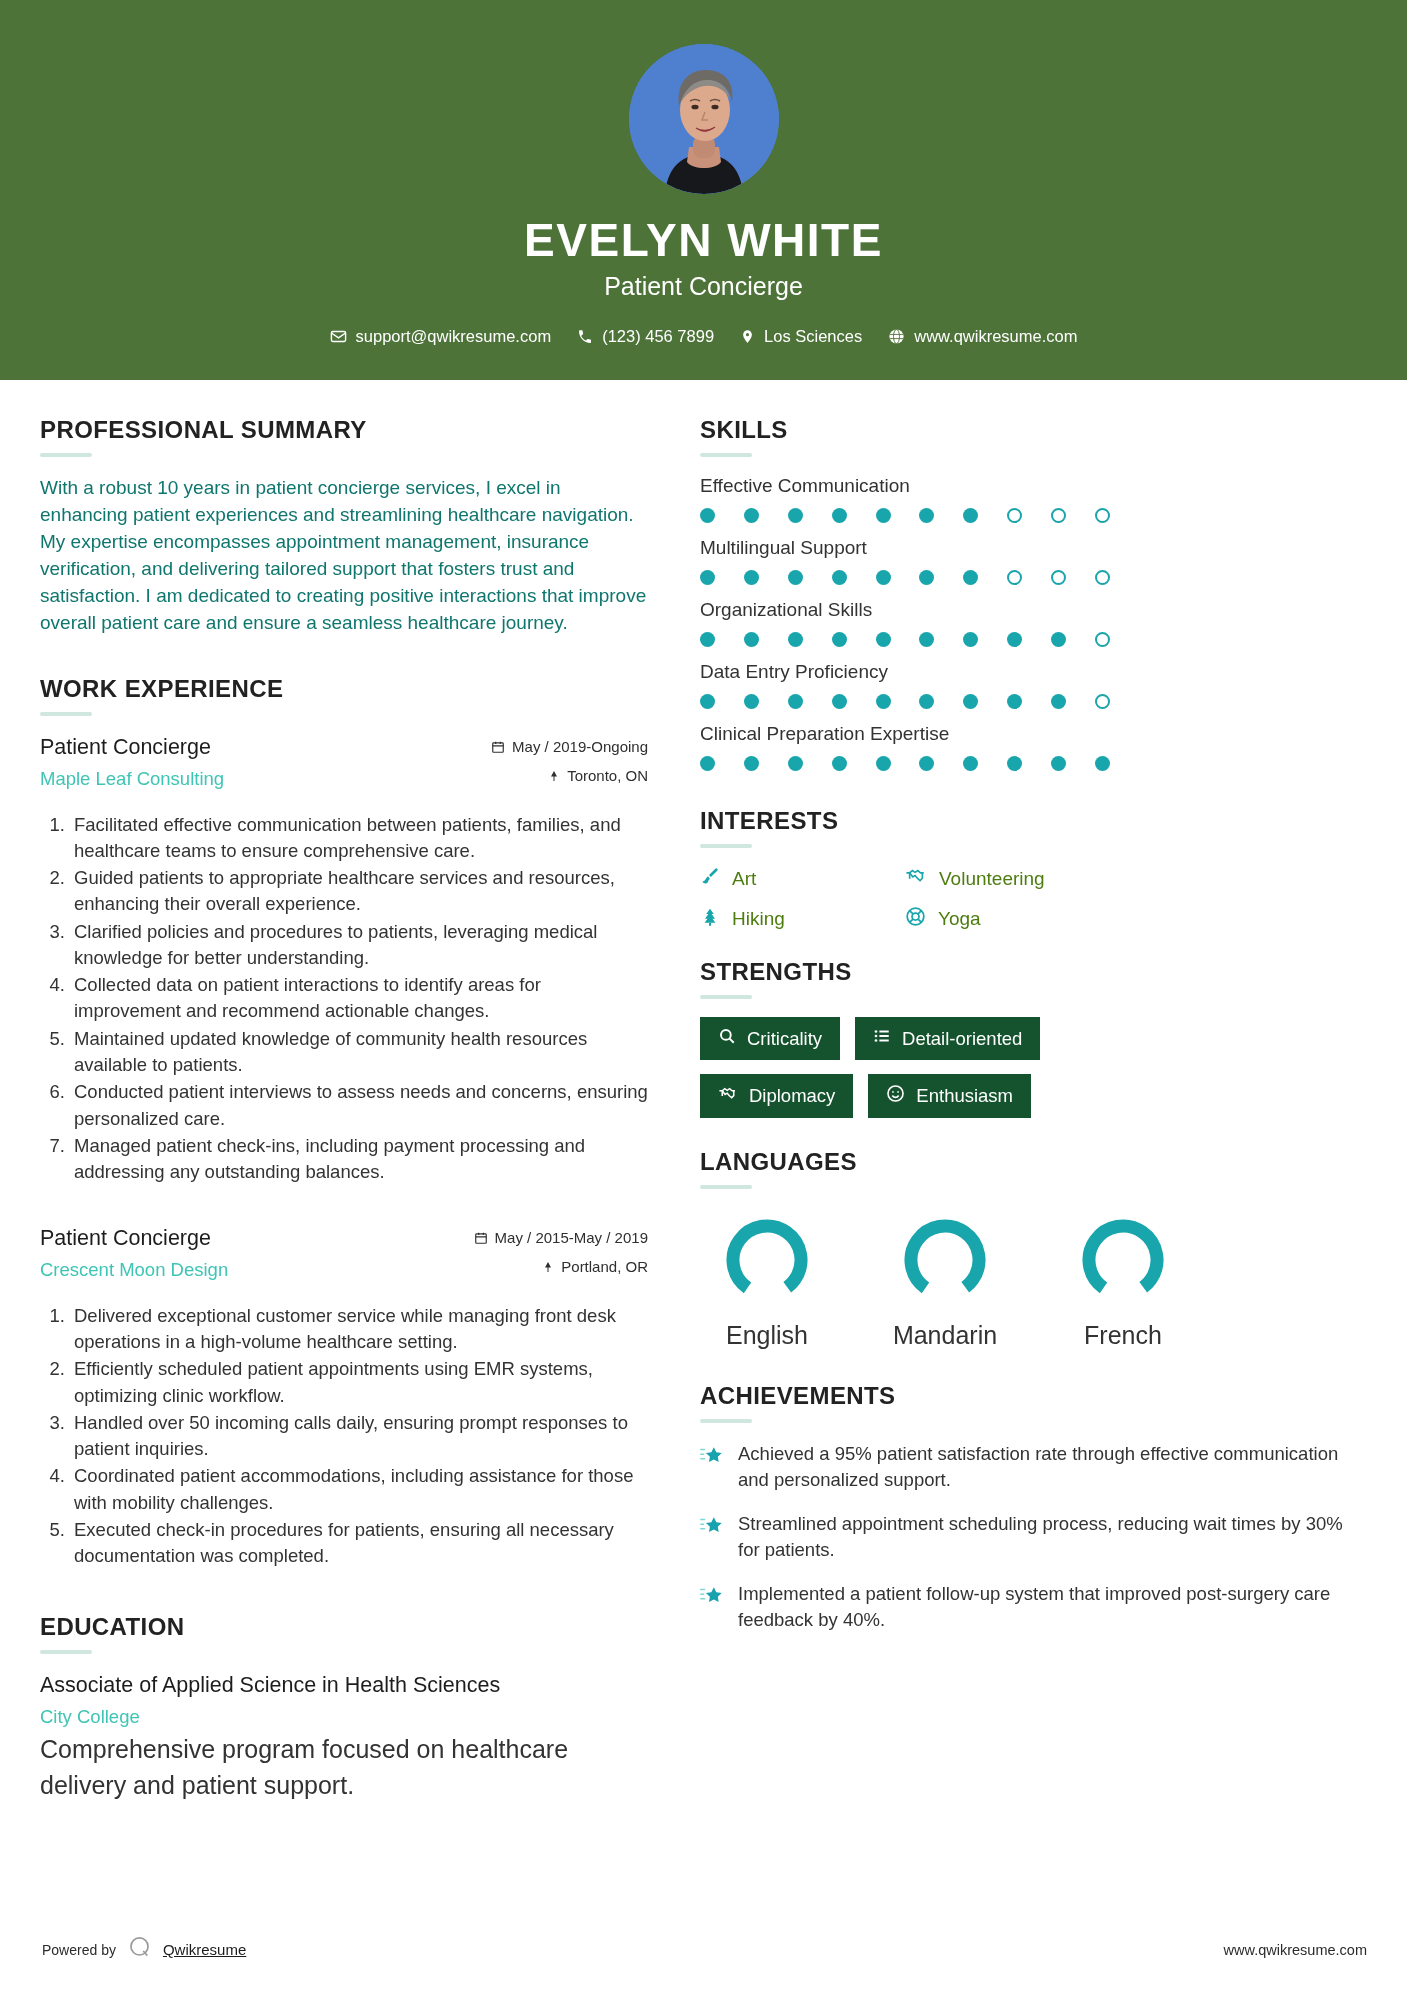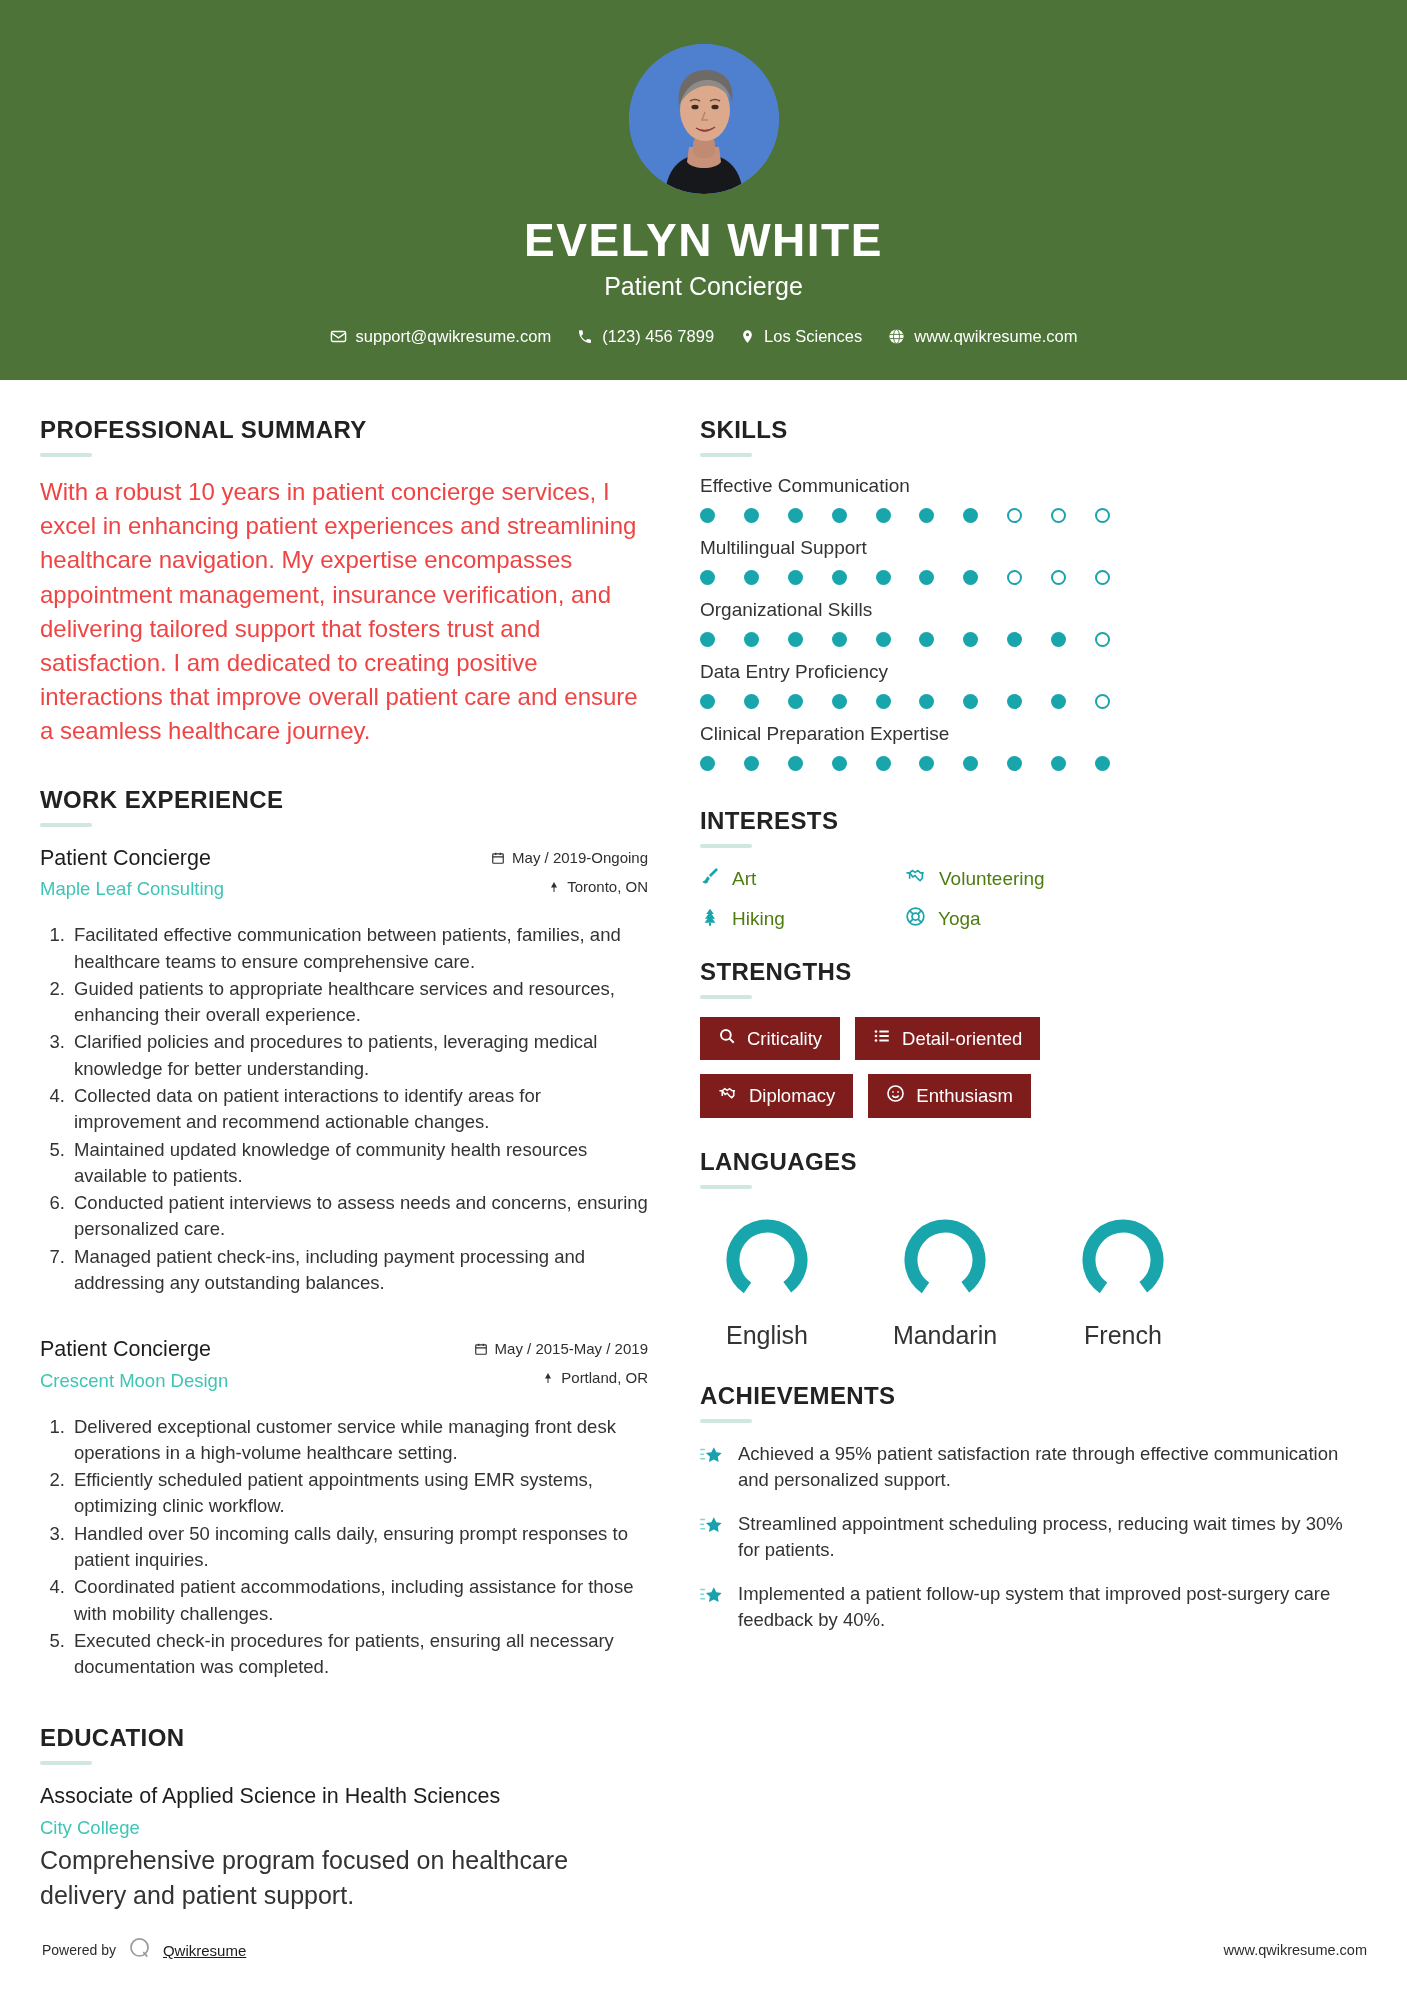--- a/index.html
+++ b/index.html
@@ -90,23 +90,23 @@
   .sec-rule {
     width: 52px; height: 4px;
     background: #cfe7df;
     margin-top: 9px;
     margin-bottom: 18px;
     border-radius: 2px;
   }
 
   
   .summary-text {
-    font-size: 24px;
+    font-size: 19px;
     line-height: 1.42;
-    color: #ef4444;
+    color: #0f766e;
   }
 
   
   .exp-block { margin-bottom: 6px; }
   .exp-head {
     display: flex;
     justify-content: space-between;
     align-items: flex-start;
   }
   .exp-left { flex: 1; padding-right: 14px; }
@@ -192,21 +192,21 @@
   .interest-item svg { flex: none; }
 
   
   .strength-wrap {
     display: flex;
     flex-wrap: wrap;
     gap: 14px 15px;
     max-width: 420px;
   }
   .strength-chip {
-    background: #7f1d1d;
+    background: #14532d;
     color: #ffffff;
     font-size: 18.5px;
     padding: 10px 18px;
     display: inline-flex;
     align-items: center;
     gap: 11px;
   }
   .strength-chip svg { flex: none; }
 
   

